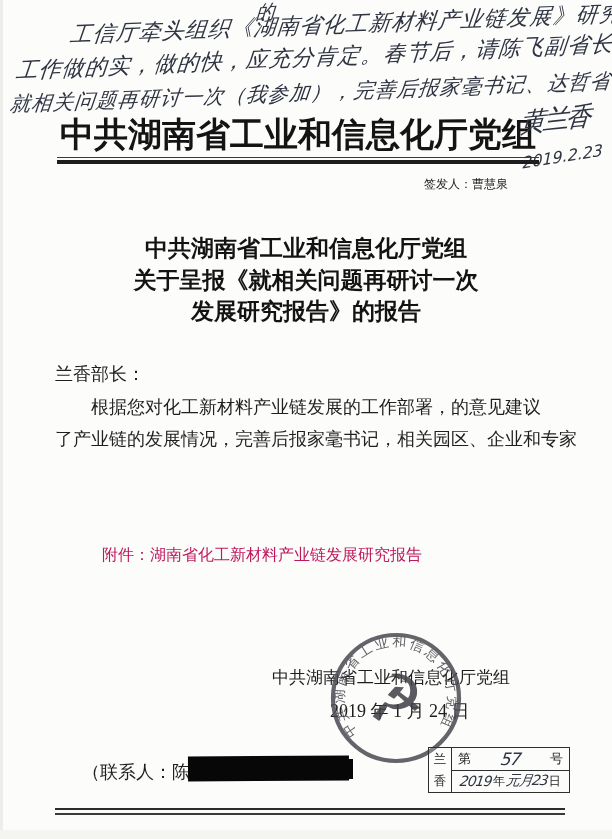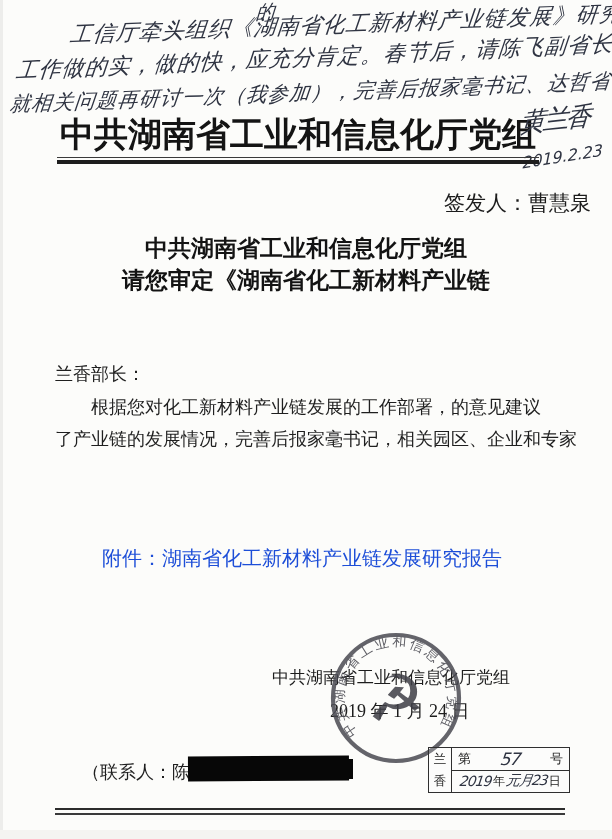--- a/index.html
+++ b/index.html
@@ -29,32 +29,32 @@
     position:absolute;left:60px;top:112px;width:492px;
     font-size:34px;font-weight:bold;letter-spacing:0px;color:#141414;
     white-space:nowrap;
   }
   .sig-name{position:absolute;left:520px;top:102px;font-size:26px;letter-spacing:-3px;transform:rotate(-6deg) skewX(-10deg);}
   .sig-date{position:absolute;left:522px;top:147px;font-size:16px;transform:rotate(-9deg) skewX(-10deg);}
 
   .rule-thin{position:absolute;left:57px;top:156.5px;width:482px;height:1.5px;background:#3a3a3a;}
   .rule-thick{position:absolute;left:57px;top:159.5px;width:482px;height:4.5px;background:#1d1d1d;}
 
-  .issuer{position:absolute;left:444px;top:176px;font-size:21px;white-space:nowrap;color:#1c1c1c;margin-top:13px;}
+  .issuer{position:absolute;left:424px;top:176px;font-size:12px;white-space:nowrap;color:#1c1c1c;}
 
   .doc-title{
     position:absolute;left:0;top:233px;width:612px;text-align:center;
     font-size:23px;font-weight:bold;line-height:31.5px;color:#131313;
   }
 
   .body-block{position:absolute;left:55px;top:358px;width:506px;font-size:18px;line-height:32.5px;color:#1f1f1f;}
   .body-line{white-space:nowrap;}
   .indent{text-indent:36px;}
 
-  .attachment{position:absolute;left:102px;top:545px;font-size:20px;white-space:nowrap;color:#1d4ed8;}
+  .attachment{position:absolute;left:102px;top:545px;font-size:16px;white-space:nowrap;color:#be185d;}
 
   .signoff-org{position:absolute;left:272px;top:666px;font-size:17px;white-space:nowrap;color:#1d1d1d;}
   .signoff-date{position:absolute;left:330px;top:699px;font-size:18px;white-space:nowrap;color:#1d1d1d;}
 
   .seal{position:absolute;left:328px;top:630px;width:136px;height:136px;opacity:.85;}
 
   .regbox{
     position:absolute;left:428px;top:747px;width:140px;height:44px;
     border:1.6px solid #2f2f2f;display:flex;background:rgba(255,255,255,.2);
   }
@@ -88,21 +88,22 @@
 
   <div class="letterhead">中共湖南省工业和信息化厅党组</div>
   <div class="hw sig-name">黄兰香</div>
   <div class="hw sig-date">2019.2.23</div>
   <div class="rule-thin"></div>
   <div class="rule-thick"></div>
   <div class="issuer">签发人：曹慧泉</div>
 
   <div class="doc-title">
     <div>中共湖南省工业和信息化厅党组</div>
-    <div>请您审定《湖南省化工新材料产业链</div>
+    <div>关于呈报《就相关问题再研讨一次</div>
+    <div>发展研究报告》的报告</div>
   </div>
 
   <div class="body-block">
     <div class="body-line">兰香部长：</div>
     <div class="body-line indent">根据您对化工新材料产业链发展的工作部署，的意见建议</div>
     <div class="body-line">了产业链的发展情况，完善后报家毫书记，相关园区、企业和专家</div>
   </div>
 
   <div class="attachment">附件：湖南省化工新材料产业链发展研究报告</div>
 

